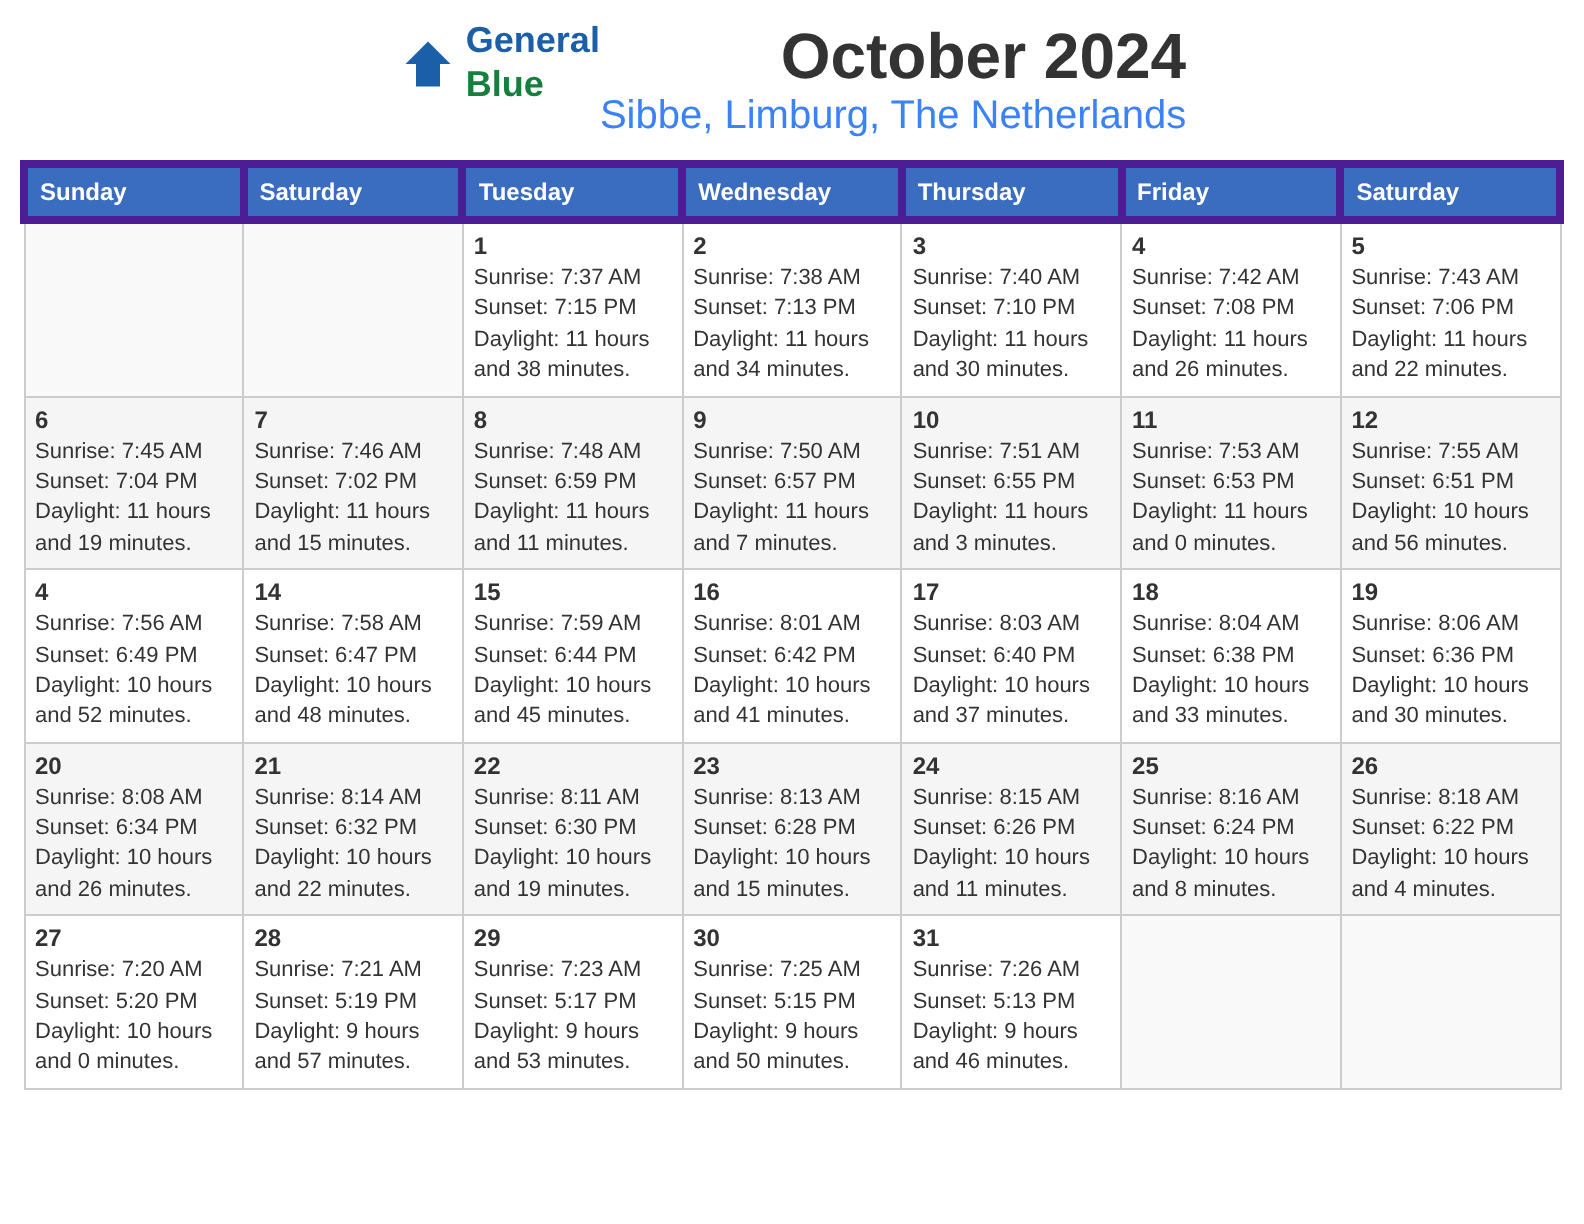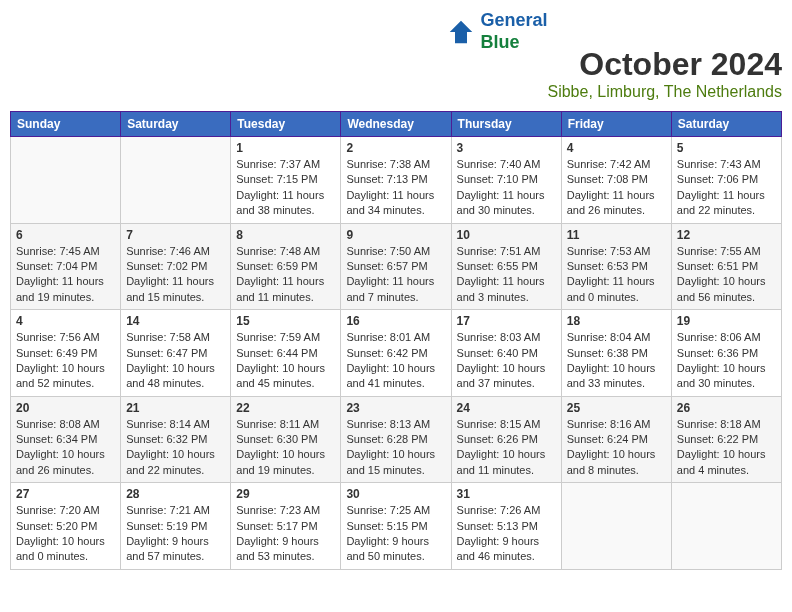--- a/index.html
+++ b/index.html
@@ -5,21 +5,21 @@
     * { margin: 0; padding: 0; box-sizing: border-box; }
     body {
       font-family: Arial, sans-serif;
       background: #fff;
       width: 792px;
       min-height: 612px;
       padding: 10px;
     }
     .header {
       display: flex;
-      justify-content: flex-end;
+      justify-content: center;
       align-items: flex-start;
       margin-bottom: 10px;
     }
     .logo {
       display: flex;
       align-items: center;
     }
     .logo-text {
       font-size: 18px;
       font-weight: bold;
@@ -29,44 +29,43 @@
     .logo-text span {
       color: #1a5fa8;
     }
     .logo-icon {
       width: 30px;
       height: 30px;
       margin-right: 4px;
     }
     .title-section {
       text-align: right;
-      margin-top: 36px;
     }
     .month-title {
       font-size: 32px;
       font-weight: bold;
       color: #333;
     }
     .location {
-      font-size: 16px;
-      color: #4d7c0f;
+      font-size: 20px;
+      color: #3b82f6;
     }
     table {
       width: 100%;
       border-collapse: collapse;
       table-layout: fixed;
     }
     thead tr th {
       background: #3a6cbf;
       color: white;
       text-align: left;
       padding: 5px 6px;
       font-size: 12px;
       font-weight: bold;
-      border: 1px solid #4c1d95;
+      border: 4px solid #4c1d95;
     }
     tbody tr td {
       border: 1px solid #ccc;
       vertical-align: top;
       padding: 4px 5px;
       font-size: 10px;
       color: #333;
       height: 85px;
       background: #fff;
     }

